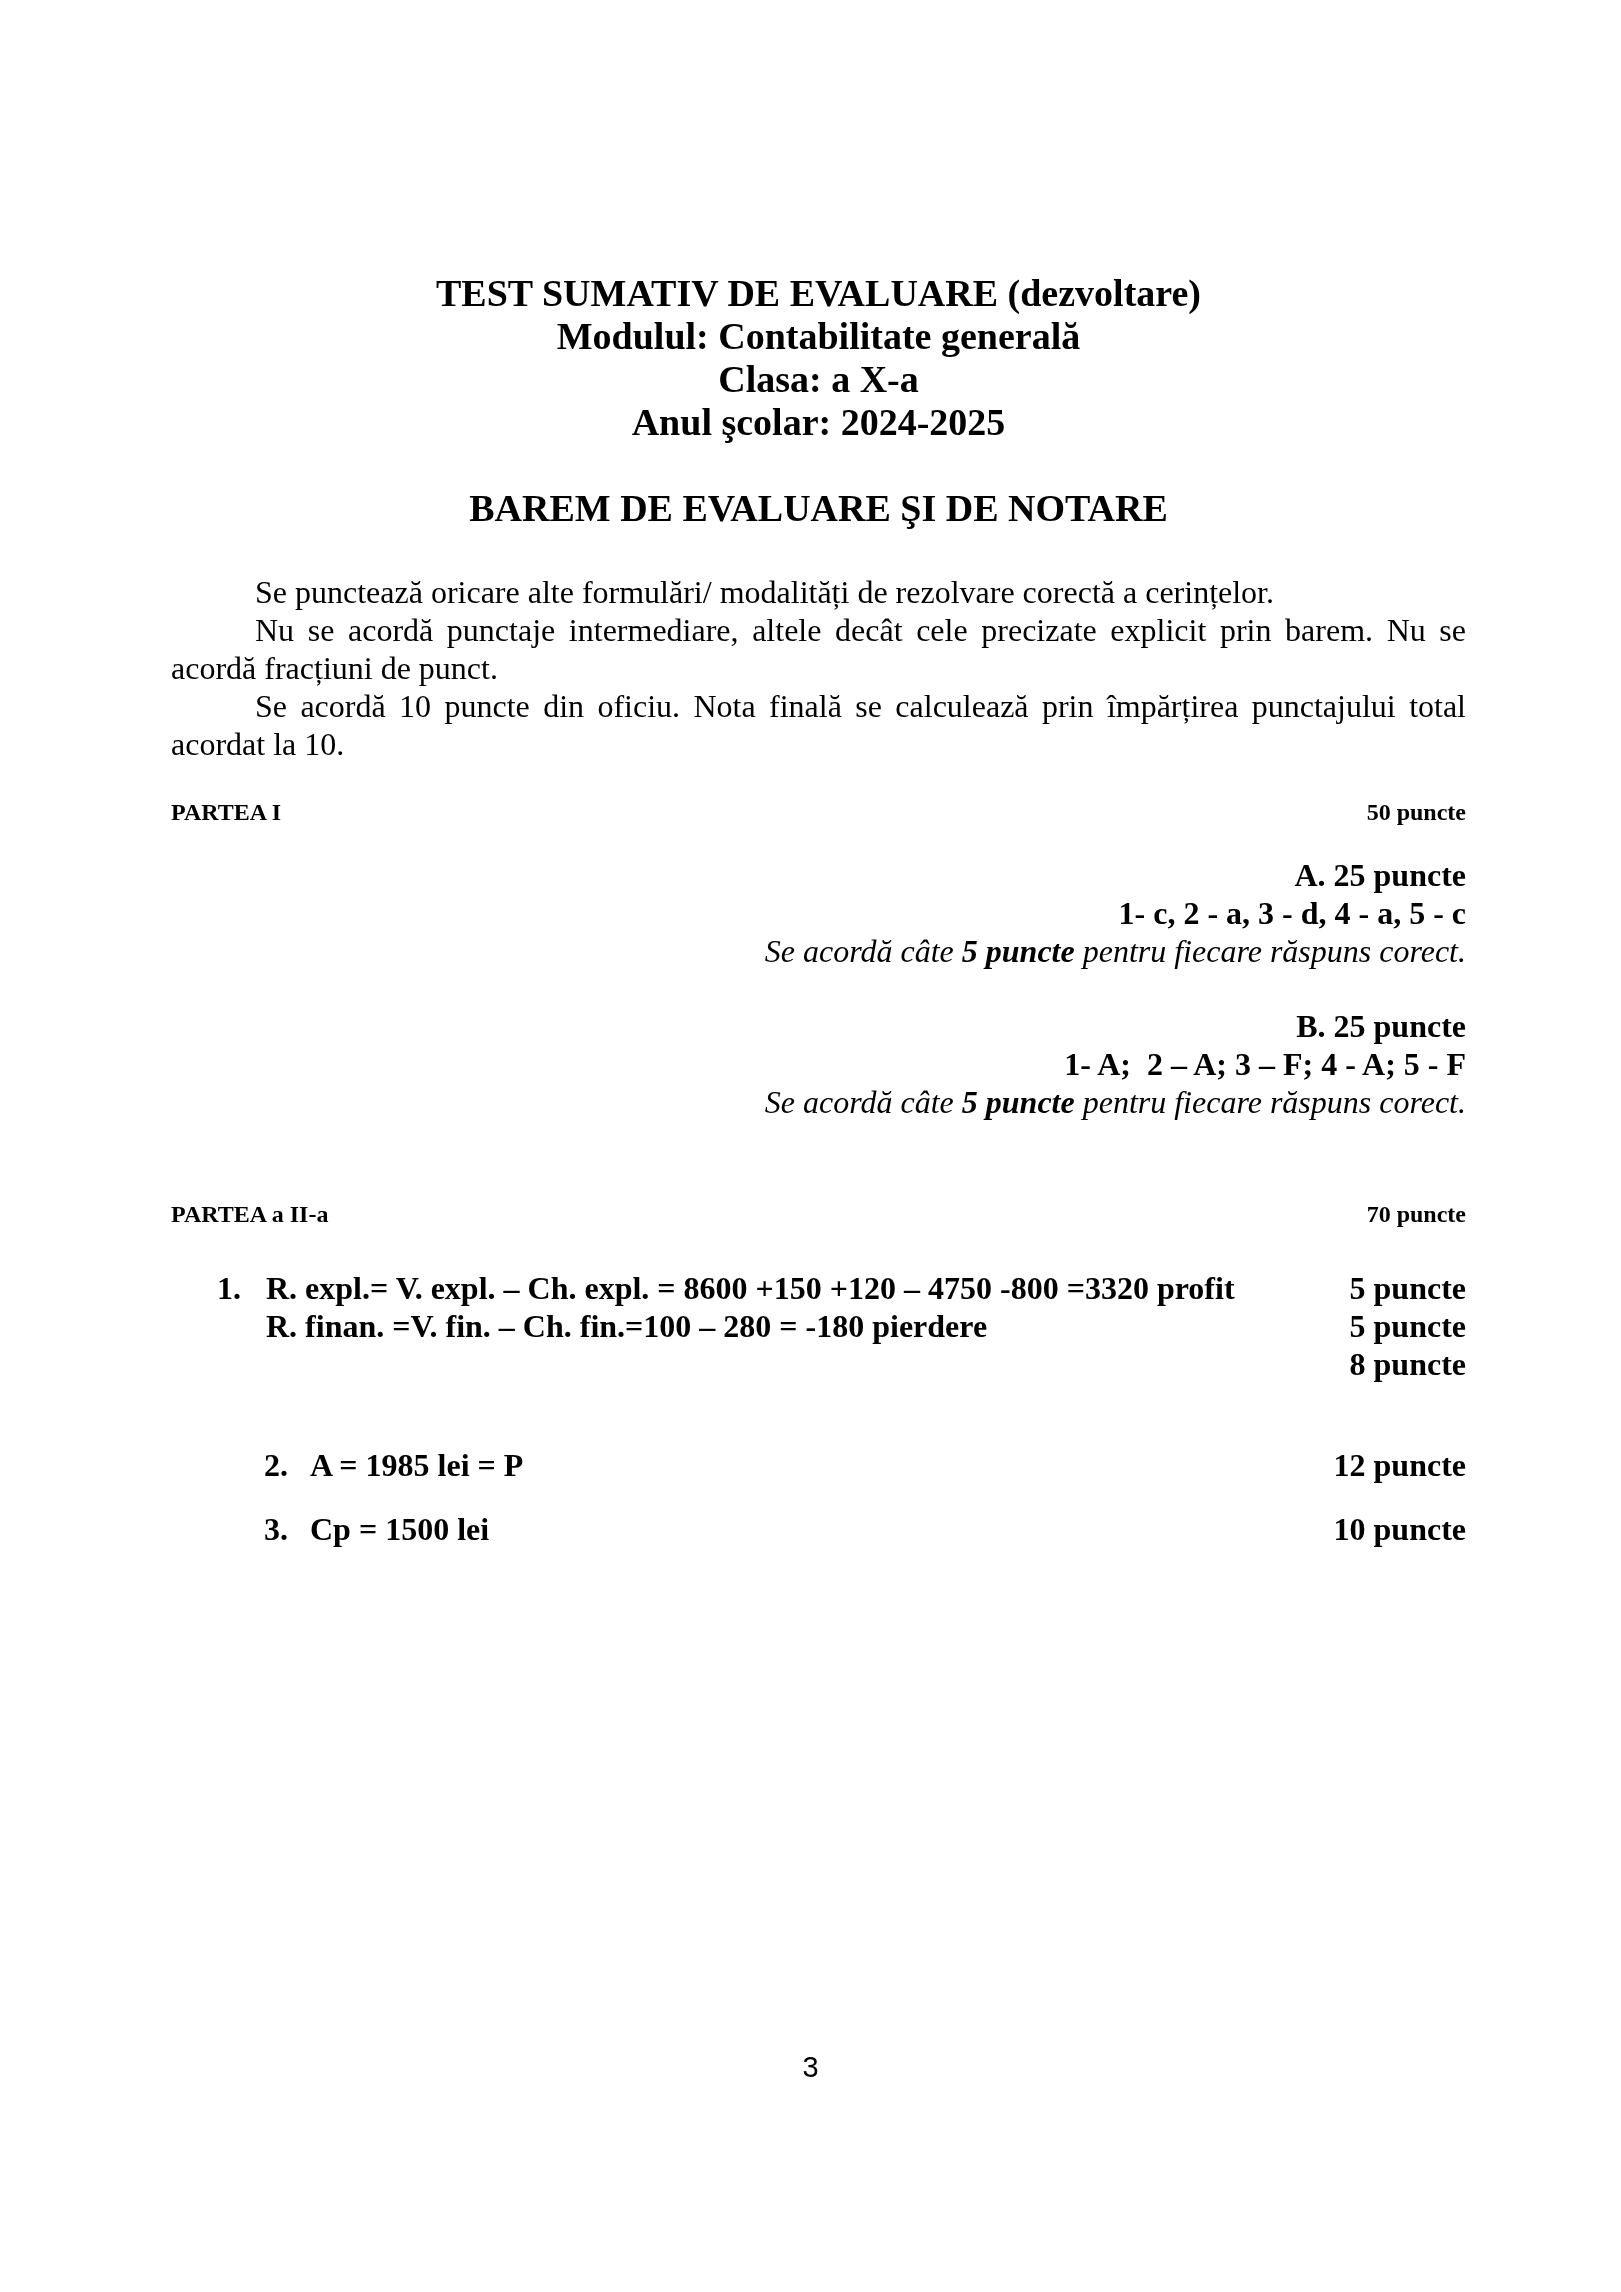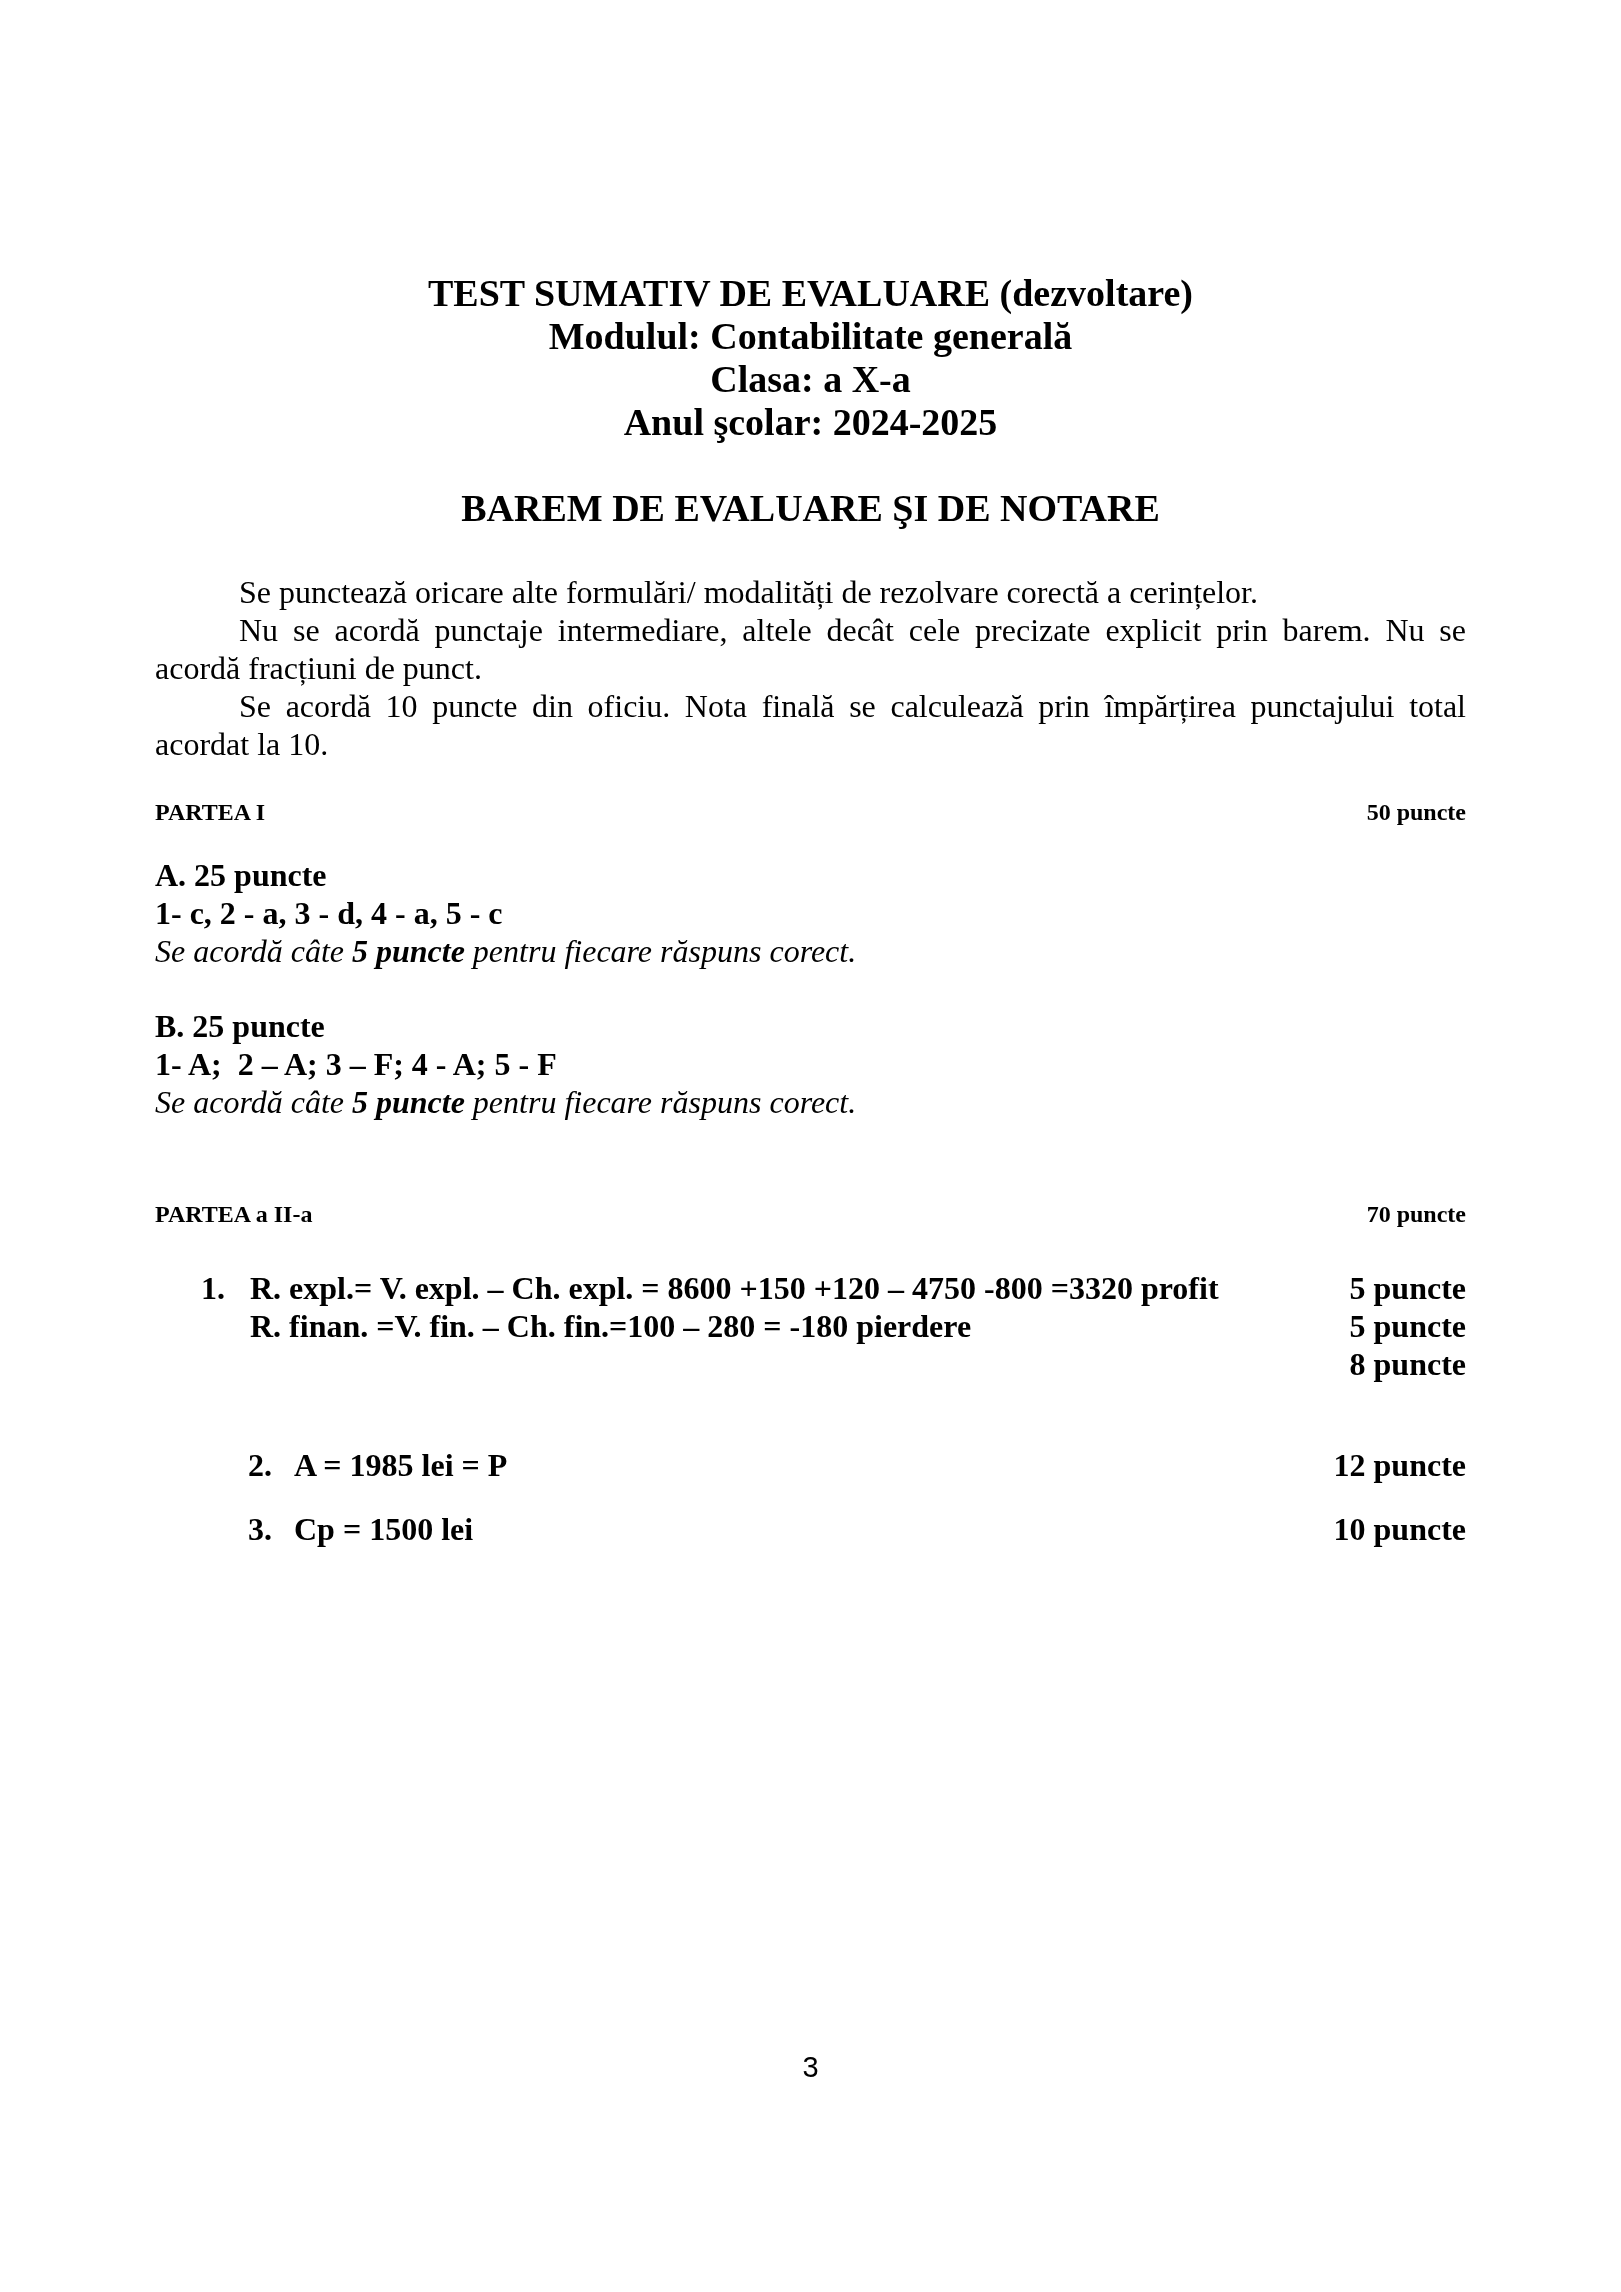--- a/index.html
+++ b/index.html
@@ -7,21 +7,21 @@
     width: 1621px; height: 2293px;
     background: #ffffff;
     color: #000000;
     font-family: "Liberation Serif", serif;
     position: relative;
     overflow: hidden;
   }
   .page { position: absolute; inset: 0; }
   .content {
     position: absolute;
-    left: 155px; right: 155px; top: 0;
+    left: 171px; right: 155px; top: 0;
   }
   .title-block {
     margin-top: 272px;
     text-align: center;
     font-weight: bold;
     font-size: 38px;
     line-height: 43px;
   }
   .subtitle {
     margin-top: 43px;
@@ -43,20 +43,21 @@
     justify-content: space-between;
     font-weight: bold;
     font-size: 24px;
     line-height: 38px;
   }
   .part-row.first { margin-top: 30px; }
   .part-row.second { margin-top: 74px; }
   .section {
     font-size: 32px;
     line-height: 38px;
+    text-align: right;
   }
   .section.a { margin-top: 24.5px; }
   .section.b { margin-top: 37px; }
   .bold { font-weight: bold; }
   .pre { white-space: pre-wrap; }
   .note { font-style: italic; }
   .note .nb { font-weight: bold; }
   .items { font-size: 32px; line-height: 38px; }
   .item-block.i1 { margin-top: 36px; }
   .item-block.i2 { margin-top: 63px; }

